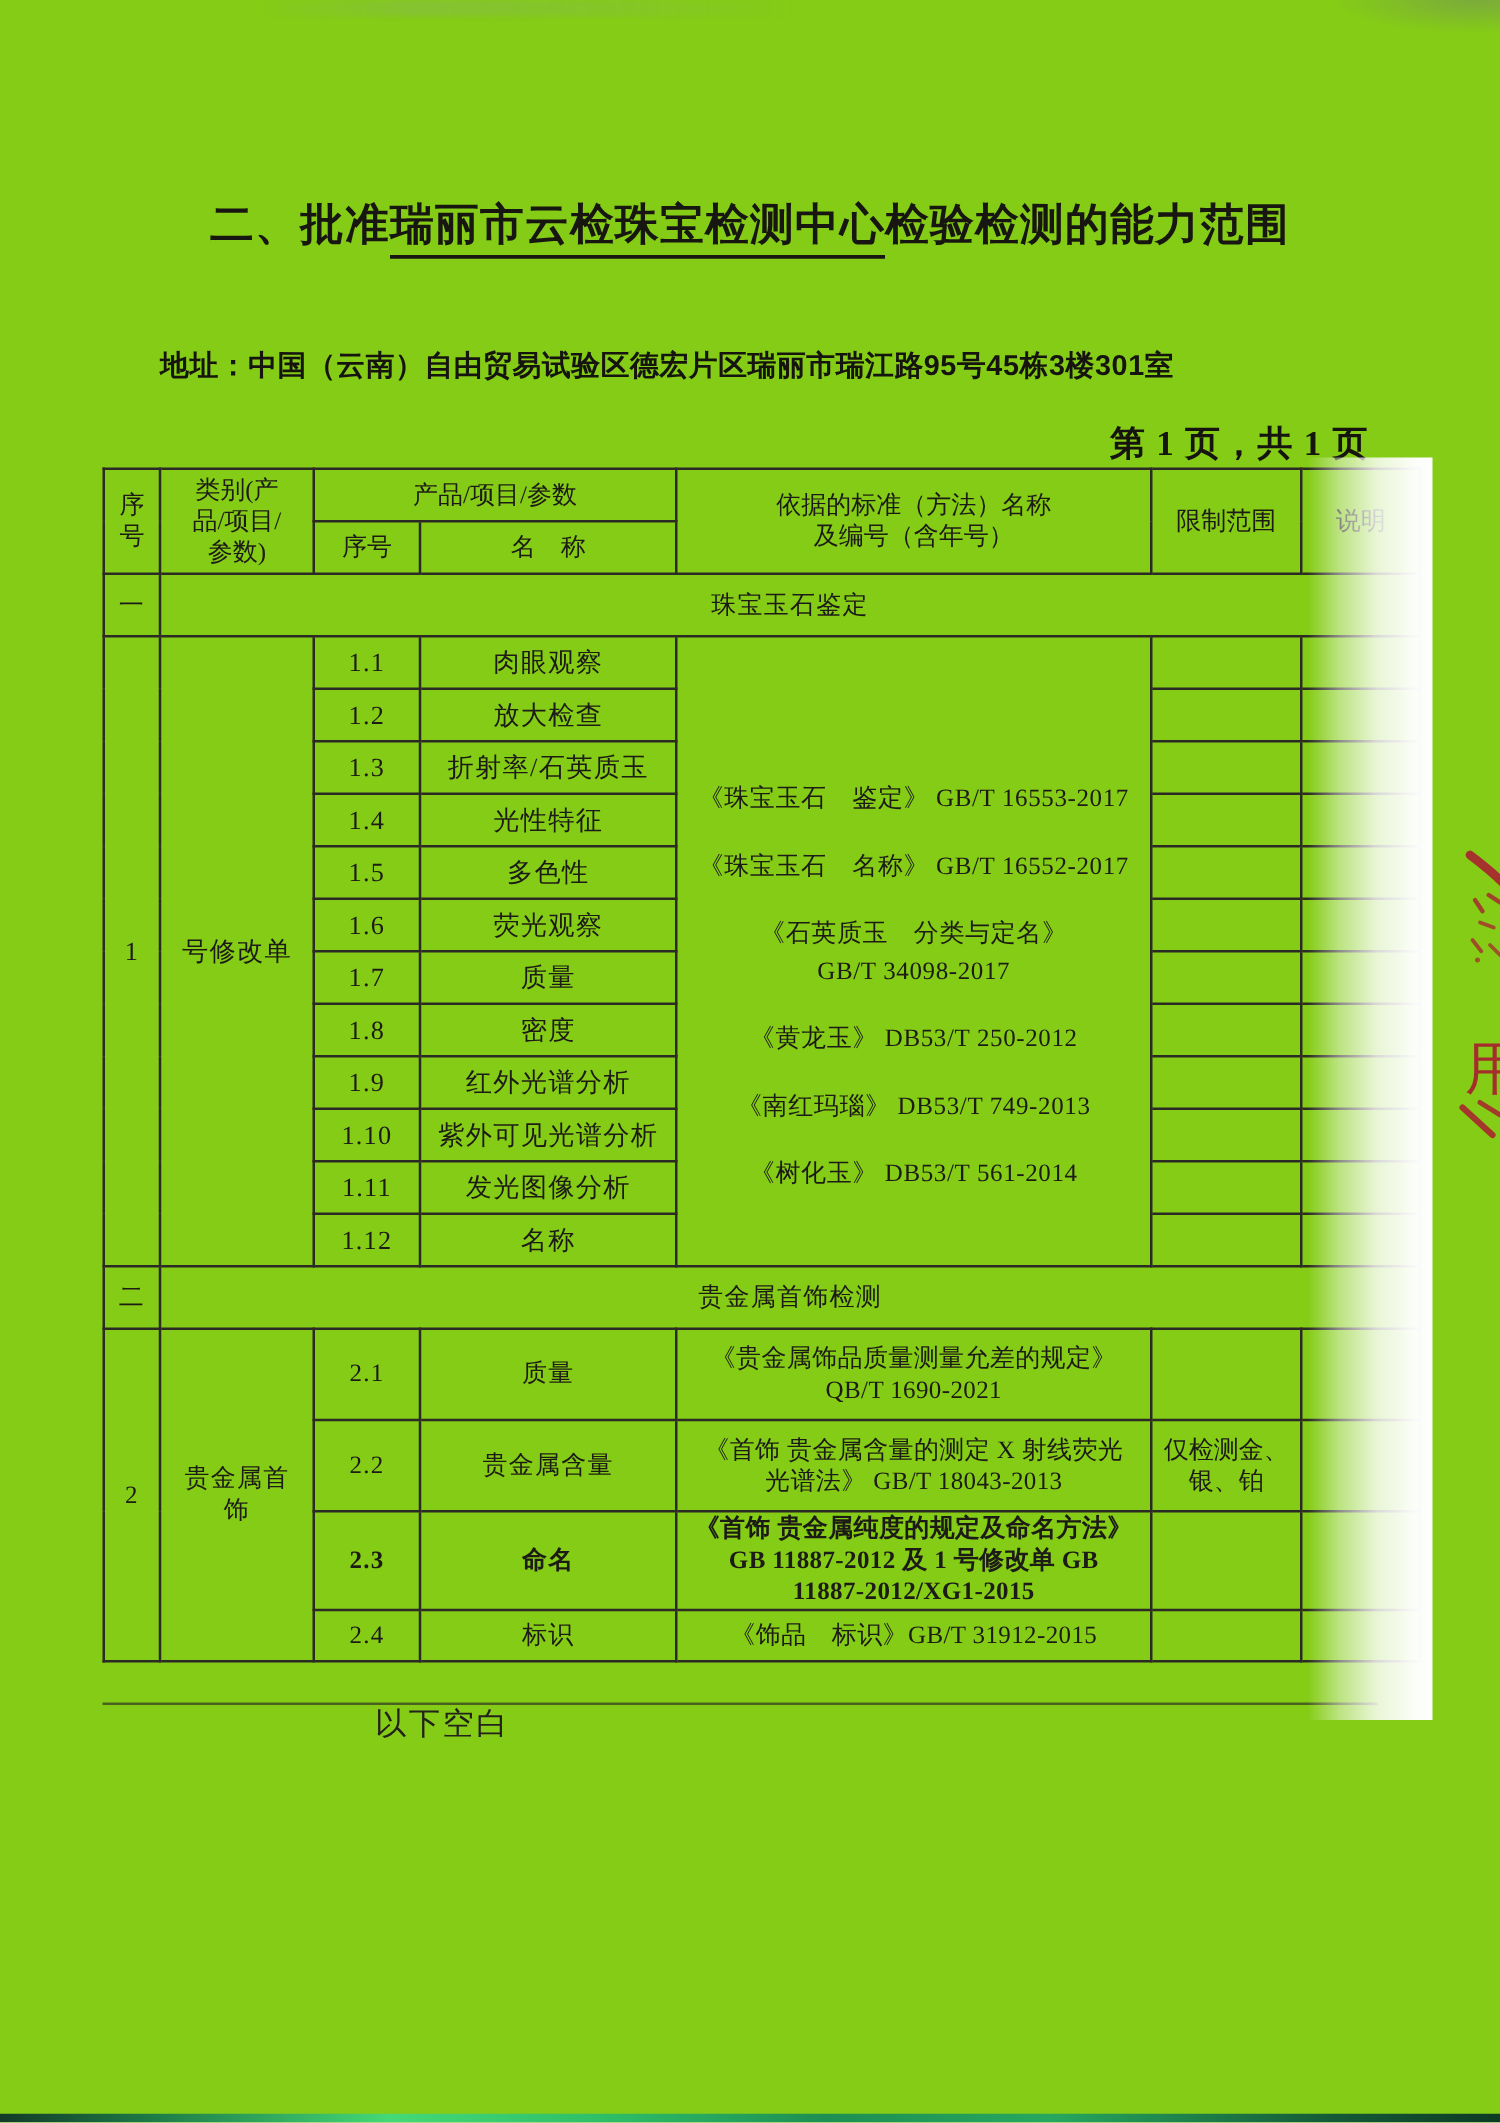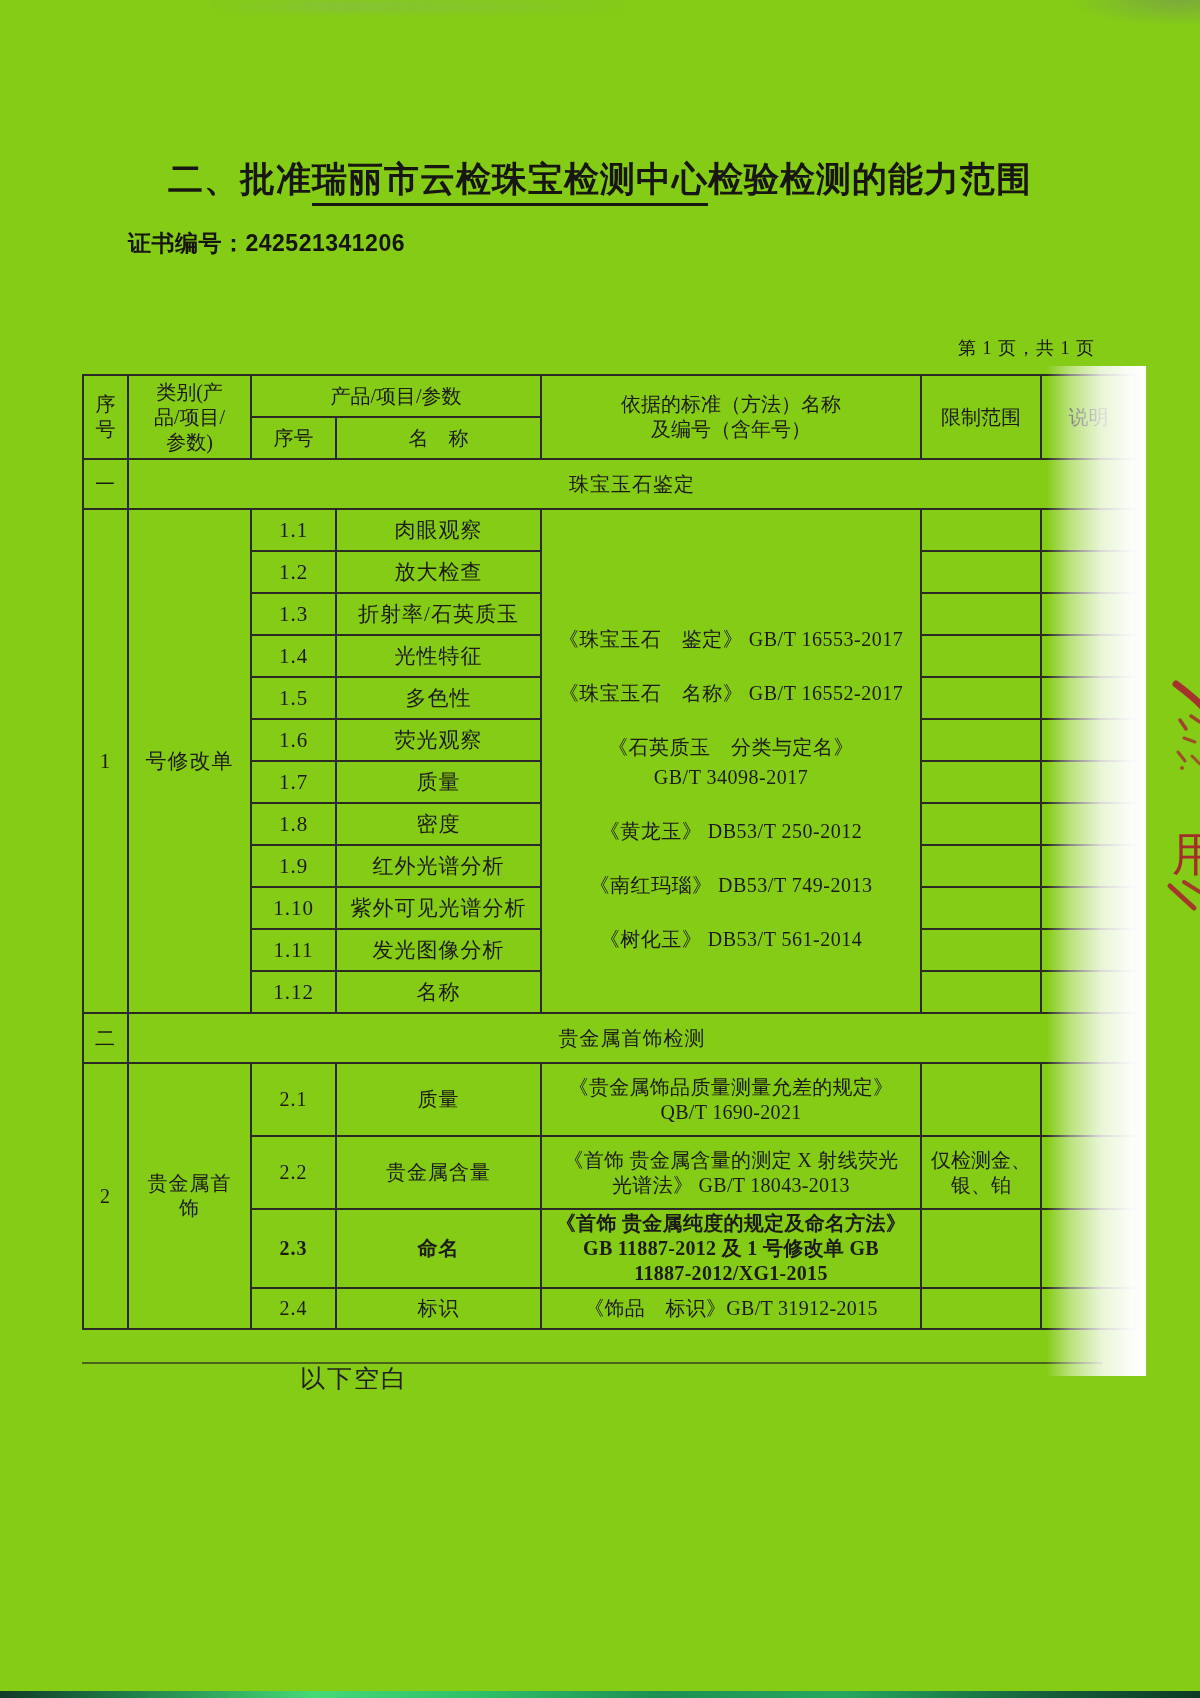--- a/index.html
+++ b/index.html
@@ -35,21 +35,21 @@
     font-family:"Liberation Sans","DejaVu Sans",sans-serif;
     font-weight:bold;font-size:23px;letter-spacing:.5px;color:#16140f;
   }
   .addr-line{
     position:absolute;left:128px;top:277px;
     font-family:"Liberation Sans","DejaVu Sans",sans-serif;
     font-weight:bold;font-size:23px;letter-spacing:.5px;color:#16140f;
   }
   .page-marker{
     position:absolute;right:105px;top:336px;
-    font-weight:normal;font-size:18px;letter-spacing:1px;color:#16140f;
+    font-weight:bold;font-size:28px;letter-spacing:1px;color:#16140f;
   }
   
   table.cap{
     position:absolute;left:82px;top:374px;
     width:1053px;border-collapse:collapse;table-layout:fixed;
   }
   table.cap td, table.cap th{
     border:2px solid #2c2a25;
     padding:0;margin:0;
     font-weight:normal;
@@ -99,21 +99,21 @@
 </head>
 <body>
 
 <div class="sheet">
 
   <div class="smudge-top-center"></div>
   <div class="smudge-top-right"></div>
 
   <div class="doc-title"><span>二、批准</span><span class="u">瑞丽市云检珠宝检测中心</span><span>检验检测的能力范围</span></div>
 
-  <div class="cert-line">证书编号：242521341206</div>
+  <div class="addr-line">地址：中国（云南）自由贸易试验区德宏片区瑞丽市瑞江路95号45栋3楼301室</div>
   <div class="page-marker">第 1 页，共 1 页</div>
 
   <table class="cap">
     <colgroup>
       <col style="width:45px">
         <col style="width:123px">
         <col style="width:85px">
         <col style="width:205px">
         <col style="width:380px">
         <col style="width:120px">

